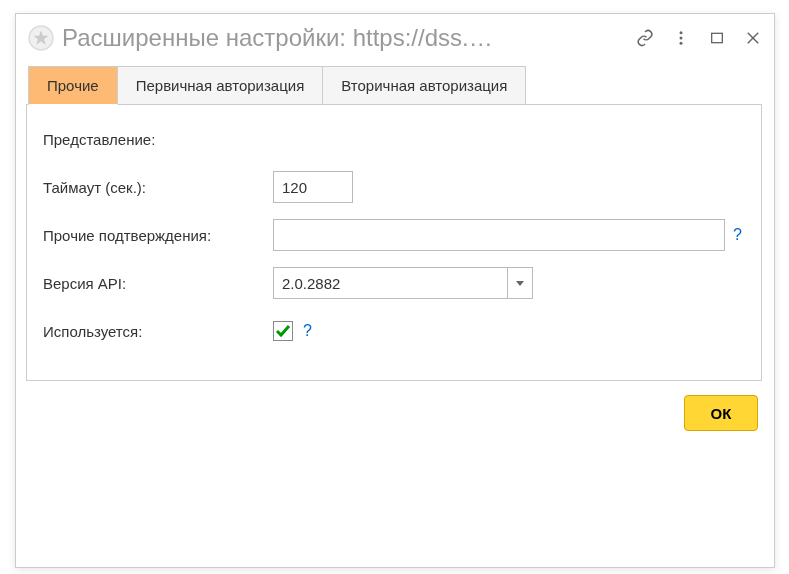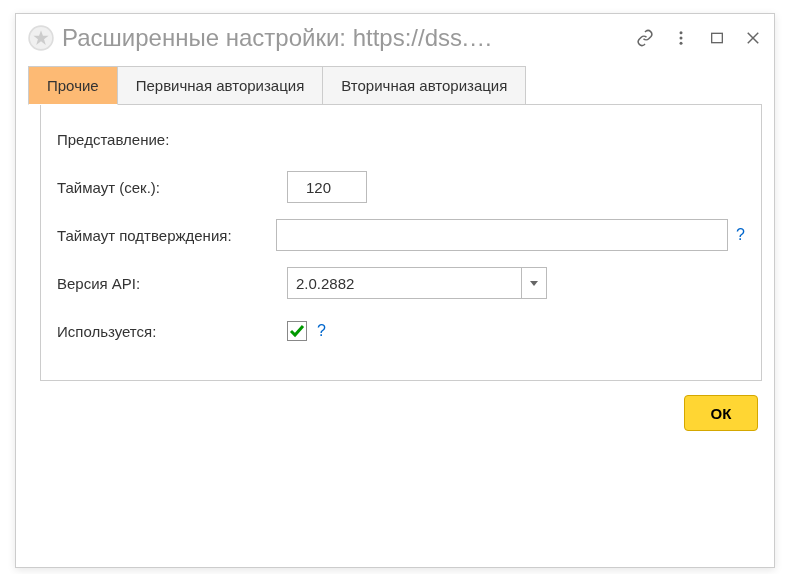--- a/index.html
+++ b/index.html
@@ -74,21 +74,21 @@
       margin-right: -1px;
       position: relative;
     }
     .tab.active {
       background: #fdba74;
       border-bottom: 1px solid #fff;
       z-index: 2;
     }
     .tab-content {
       border: 1px solid #ccc;
-      margin: -1px 12px 0 24px;
+      margin: -1px 12px 0 10px;
       padding: 18px 16px;
       height: 277px;
       background: #fff;
     }
     .form-row {
       display: flex;
       align-items: center;
       margin-bottom: 16px;
       min-height: 32px;
     }
@@ -113,21 +113,21 @@
     }
     .input.highlighted {
       border: 1px solid #e6b800;
       box-shadow: 0 0 0 1px #e6b800;
     }
     .input-representation {
       width: 480px;
     }
     .input-timeout {
       width: 80px;
-      text-align: center;
+      text-align: left;
       padding-right: 25px;
     }
     .input-template {
       width: 452px;
     }
     .select-wrap {
       display: flex;
       width: 260px;
     }
     .select-input {
@@ -246,21 +246,21 @@
     </div>
 
     <div class="form-row">
       <div class="form-label">Таймаут (сек.):</div>
       <div class="form-control-wrap">
         <input type="text" class="input input-timeout" value="120" style="">
       </div>
     </div>
 
     <div class="form-row">
-      <div class="form-label">Таймаут подтверждения:</div>
+      <div class="form-label">Прочие подтверждения:</div>
       <div class="form-control-wrap">
         <input type="text" class="input input-template" value="" style="">
         <a class="help-link">?</a>
       </div>
     </div>
 
     <div class="form-row">
       <div class="form-label">Версия API:</div>
       <div class="form-control-wrap">
         <div class="select-wrap">

